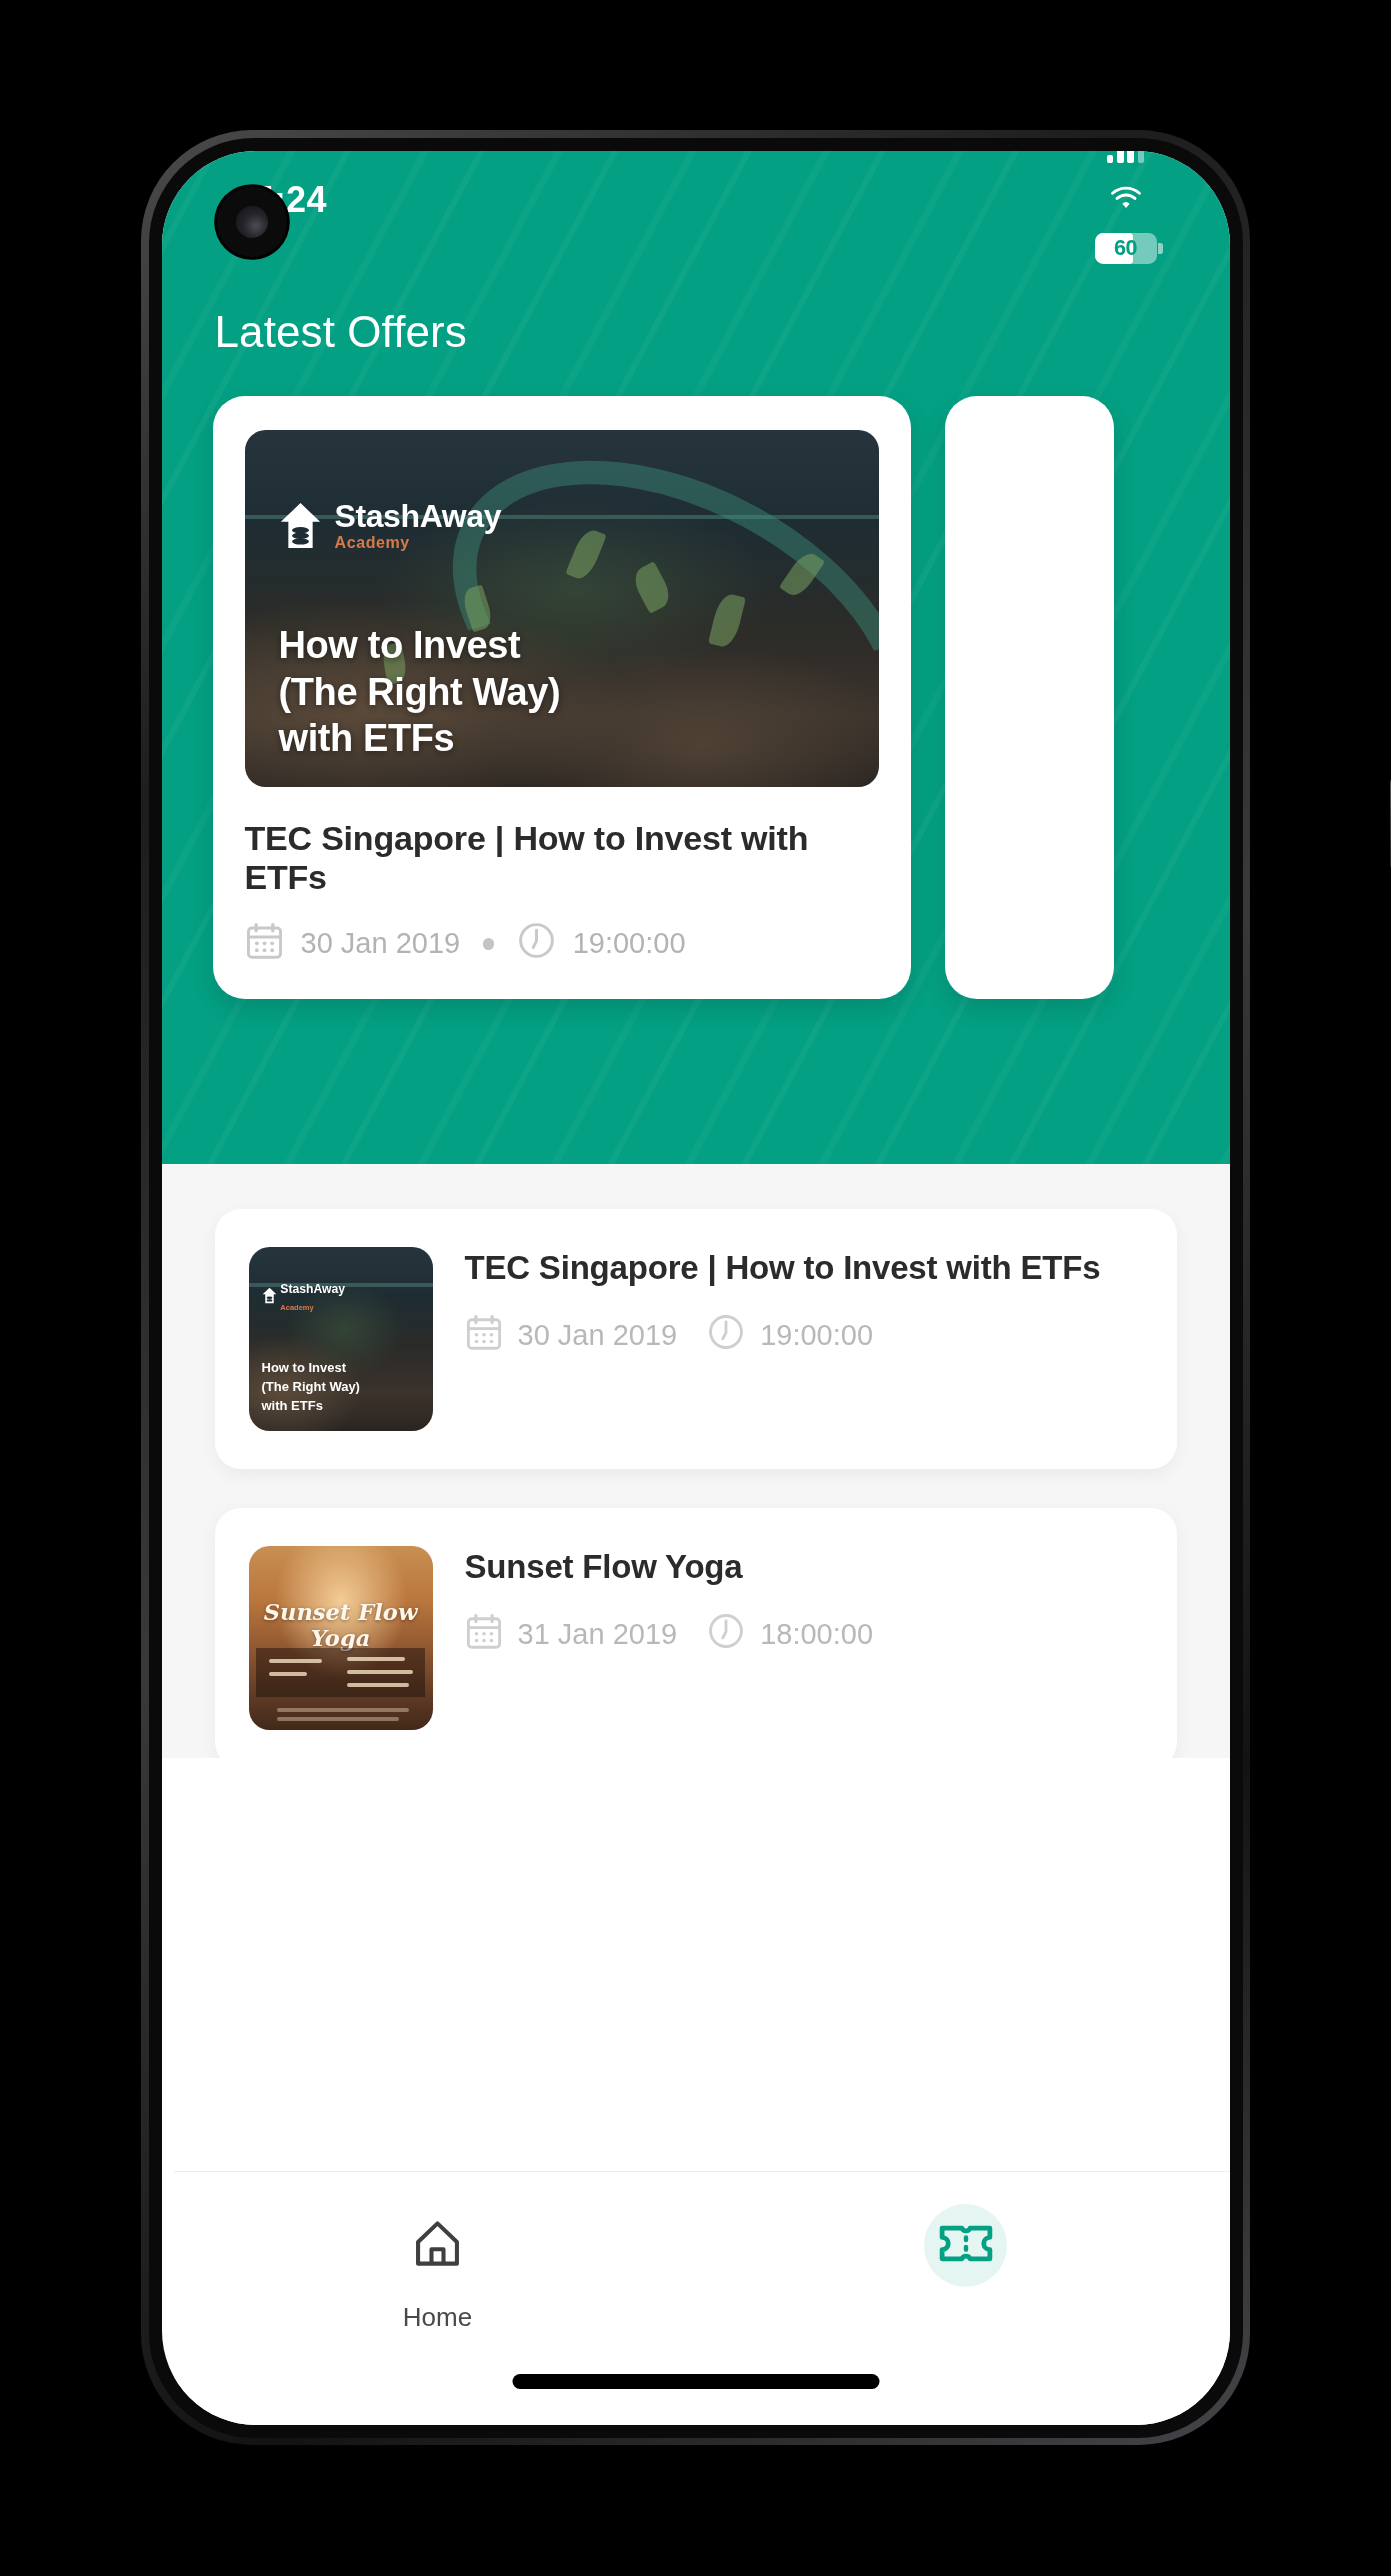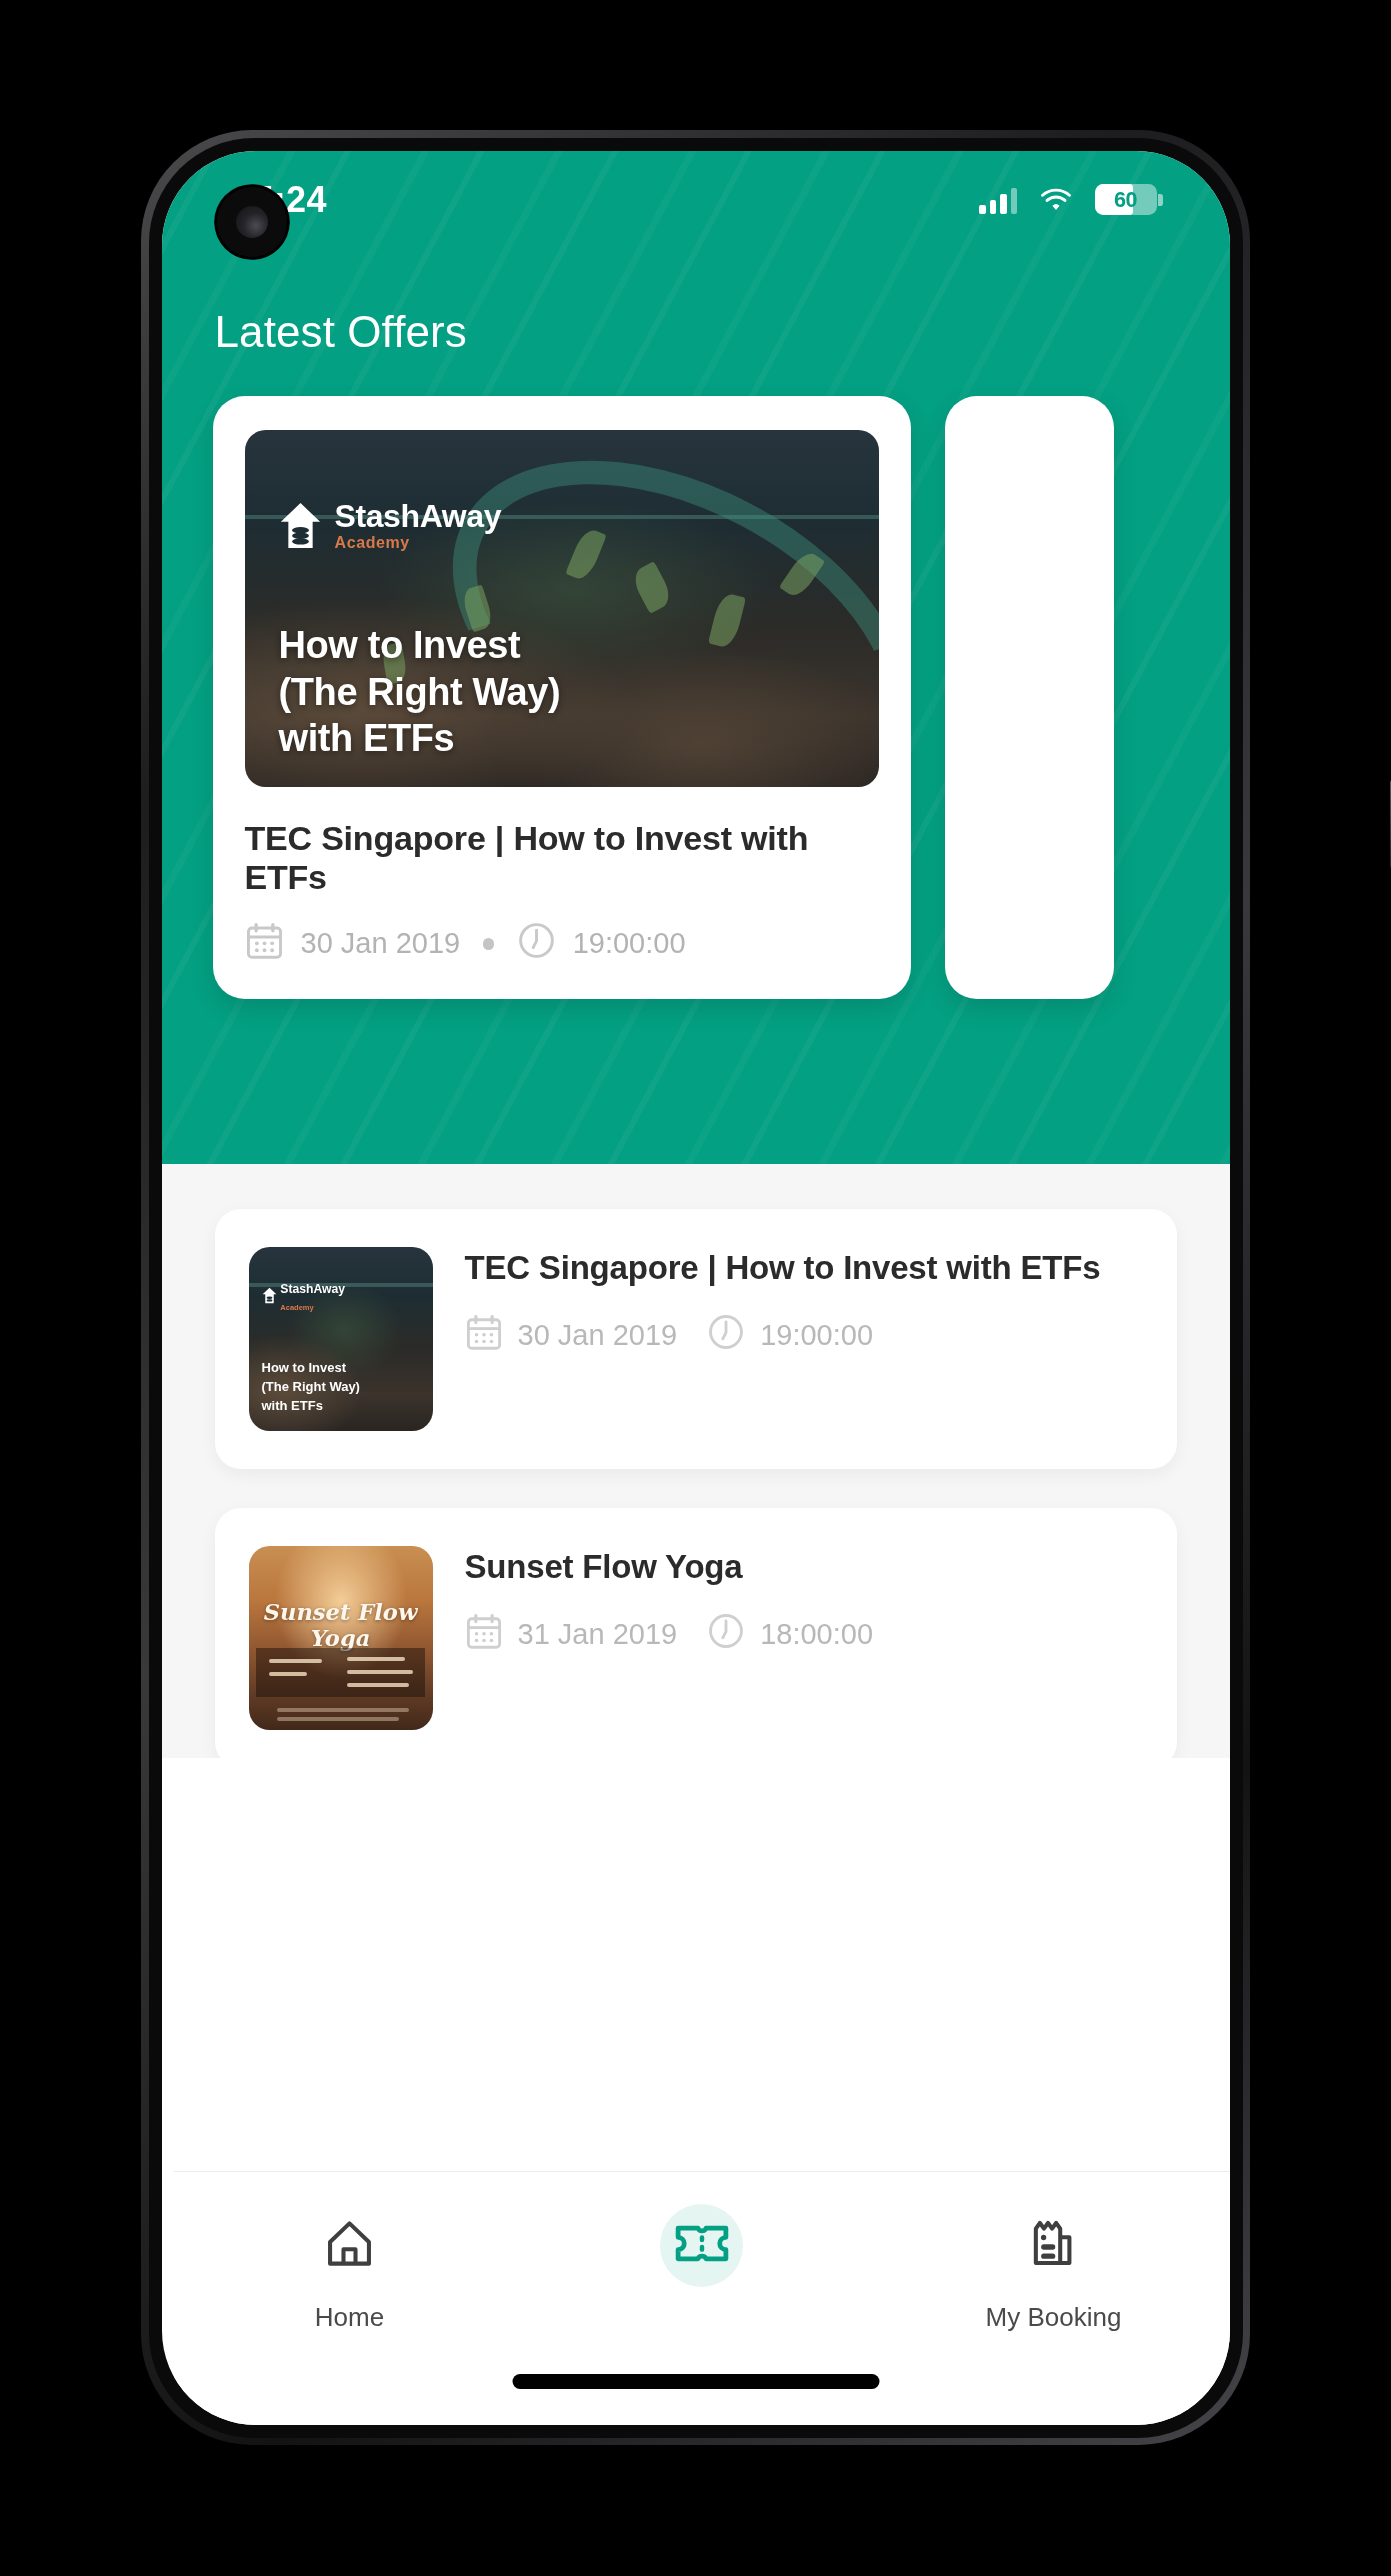--- a/index.html
+++ b/index.html
@@ -64,21 +64,21 @@
   .statusbar{
     position:relative; z-index:3;
     height:98px;
     display:flex; align-items:center; justify-content:space-between;
     padding:0 73px 0 58px;
   }
   .status-time{
     color:#fff; font-size:36px; font-weight:600; letter-spacing:0.3px;
     margin-left:34px;
   }
-  .status-icons{ display:flex; align-items:center; gap:20.7px; }
+  .status-icons{ display:flex; align-items:center; gap:20.7px;flex-direction:column; }
   .signal{ display:flex; align-items:flex-end; gap:3.8px; height:28px; }
   .signal i{ display:block; width:6.6px; background:#fff; border-radius:1.9px; }
   .signal i:nth-child(1){ height:8.5px; }
   .signal i:nth-child(2){ height:14px; }
   .signal i:nth-child(3){ height:20px; }
   .signal i:nth-child(4){ height:26px; opacity:.45; }
   .wifi{ width:36px; height:28px; }
   .battery{
     position:relative; width:62px; height:31px;
     border-radius:8.5px; background:rgba(255,255,255,.45);
@@ -507,34 +507,20 @@
               <span>
                 <svg viewBox="0 0 34 26" width="58" height="45">
                   <path d="M3 4h11.6a2.6 2.6 0 0 0 4.8 0H31v5.4a3.6 3.6 0 0 0 0 7.2V22H19.4a2.6 2.6 0 0 0-4.8 0H3v-5.4a3.6 3.6 0 0 0 0-7.2Z" fill="none" stroke="#04a083" stroke-width="2.8" stroke-linejoin="round"></path>
                   <path d="M17 9.4v1.6M17 15v1.6" stroke="#04a083" stroke-width="2.6" stroke-linecap="round"></path>
                 </svg>
               </span>
             </span>
             <span class="tab-label"></span>
           </div>
 
-          <div class="tab">
-            <span class="tab-icon-wrap">
-              <span>
-                <svg viewBox="0 0 30 30" width="53" height="53">
-                  <path d="M5 6.6 7.3 3.4 9.6 6.6 11.9 3.4 14.2 6.6 16.5 3.4 18.8 6.6V26H5Z" fill="none" stroke="#3f3f3f" stroke-width="2.3" stroke-linejoin="round"></path>
-                  <path d="M18.8 11.5H24V26h-5.2" fill="none" stroke="#3f3f3f" stroke-width="2.3" stroke-linejoin="round"></path>
-                  <circle cx="9.4" cy="11.6" r="1.5" fill="#3f3f3f"></circle>
-                  <rect x="8" y="15.4" width="8" height="3.1" rx="1.5" fill="#3f3f3f"></rect>
-                  <rect x="8" y="20.6" width="8" height="3.1" rx="1.5" fill="#3f3f3f"></rect>
-                </svg>
-              </span>
-            </span>
-            <span class="tab-label">My Booking</span>
-          </div>
 
         </div>
 
         <div class="home-ind"></div>
 
       </div>
     </div>
   </div>
 </div>
 

